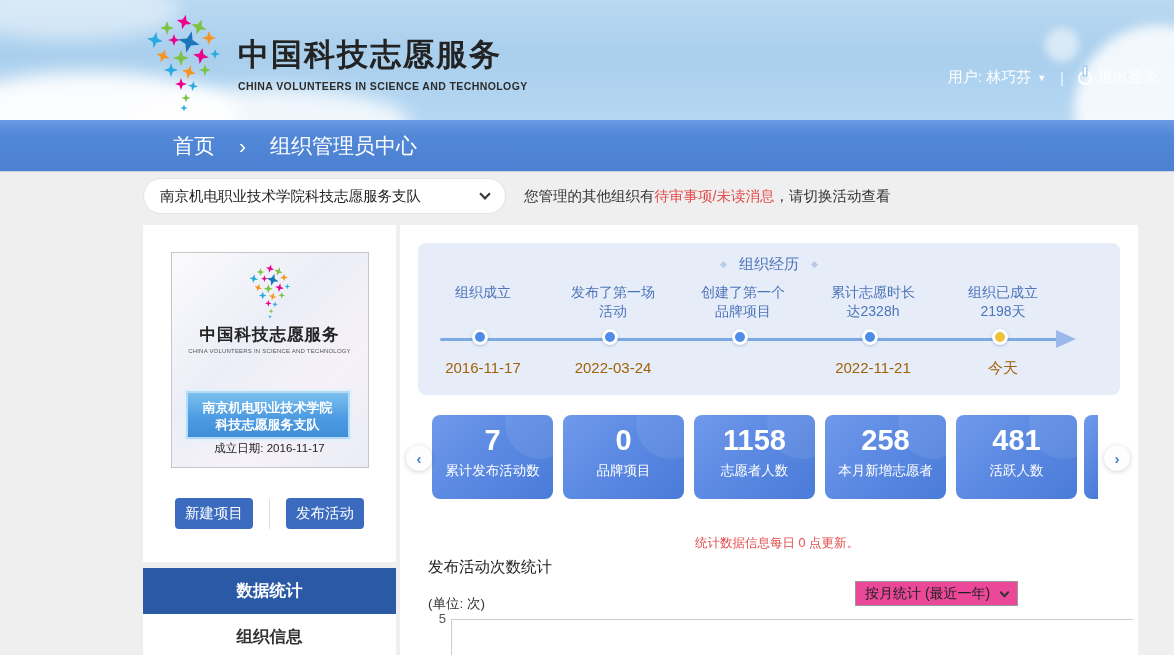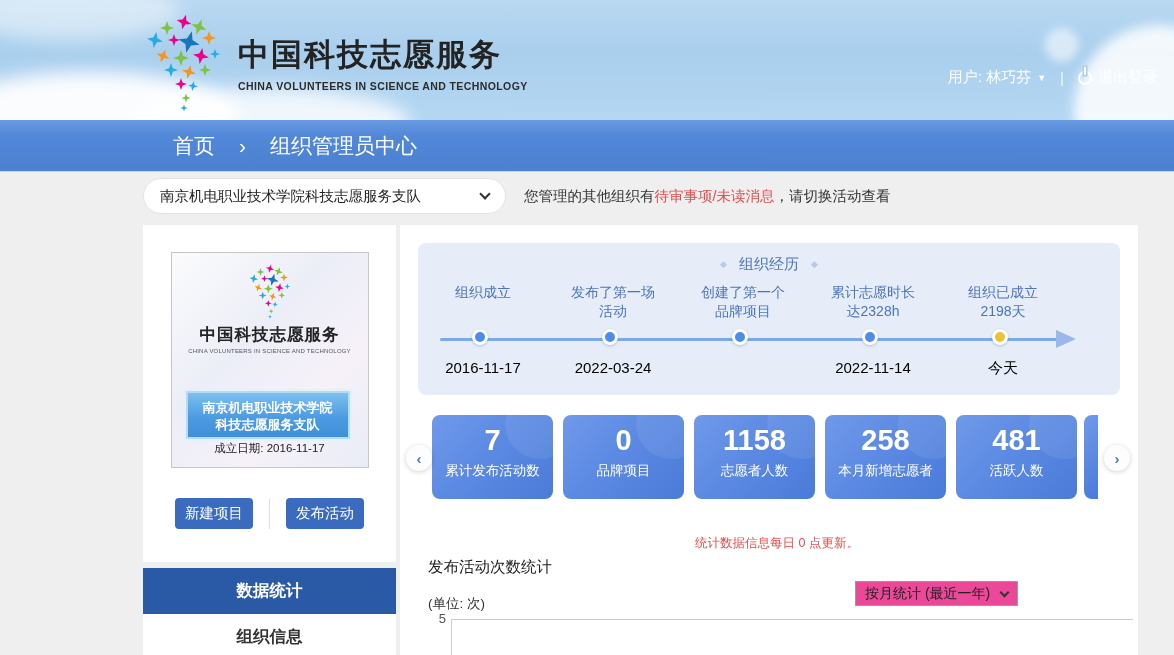--- a/index.html
+++ b/index.html
@@ -67,21 +67,21 @@
   .tl-panel { position:absolute; left:18px; top:18px; width:702px; height:152px; background:#e6edf8; border-radius:8px; }
   .tl-head { text-align:center; padding-top:12px; font-size:15px; color:#4d74ba; }
   .tl-head .diamond { font-size:9px; color:#b9c9e8; margin:0 12px; vertical-align:2px; }
   .tl-line { position:absolute; left:22px; top:95px; width:618px; height:3px; background:#7ca9e4; border-radius:2px; }
   .tl-arrow { position:absolute; left:638px; top:87px; width:0; height:0; border-top:9px solid transparent; border-bottom:9px solid transparent; border-left:20px solid #9ab9ea; }
   .tl-cols { position:absolute; left:0; top:0; width:650px; height:100%; display:flex; }
   .tl-col { position:relative; width:130px; height:100%; text-align:center; }
   .tl-title { position:absolute; top:40px; width:100%; color:#4d74ba; font-size:14px; line-height:19px; }
   .tl-dot { position:absolute; top:86px; left:50%; margin-left:-11px; width:16px; height:16px; border:3px solid #fff; border-radius:50%; background:#4d8ce8; box-shadow:0 1px 3px rgba(70,110,180,.35); }
   .tl-dot.yellow { background:#edc237; }
-  .tl-date { position:absolute; top:116px; width:100%; color:#000000; font-size:15px; }
+  .tl-date { position:absolute; top:116px; width:100%; color:#a16207; font-size:15px; }
 
   .stats { position:absolute; left:32px; top:190px; display:flex; gap:10px; }
   .stat-card { width:121px; height:84px; border-radius:8px; text-align:center; color:#fff; cursor:pointer;
     background:linear-gradient(135deg,#7099ea 0%,#5c8ae3 45%,#4a7bd8 100%); position:relative; overflow:hidden; }
   .stat-card::before { content:""; position:absolute; right:-22px; top:-26px; width:70px; height:70px; border-radius:50%; background:rgba(255,255,255,.08); }
   .stat-value { font-size:29px; font-weight:bold; margin-top:9px; }
   .stat-label { font-size:13.5px; margin-top:5px; }
   .stat-partial { position:absolute; left:684px; top:190px; width:14px; height:84px; border-radius:8px 0 0 8px;
     background:linear-gradient(135deg,#7099ea,#4a7bd8); }
   .car-nav { position:absolute; width:26px; height:26px; border-radius:50%; background:#fdfdfd; box-shadow:0 1px 5px rgba(0,0,0,.18);
@@ -234,21 +234,21 @@
             </div>
           <div class="tl-dot"></div>
           <div class="tl-date"></div>
         </div>
         <div class="tl-col">
           <div class="tl-title">
               <div>累计志愿时长</div>
               <div>达2328h</div>
             </div>
           <div class="tl-dot"></div>
-          <div class="tl-date">2022-11-14</div>
+          <div class="tl-date">2022-11-21</div>
         </div>
         <div class="tl-col">
           <div class="tl-title">
               <div>组织已成立</div>
               <div>2198天</div>
             </div>
           <div class="tl-dot yellow"></div>
           <div class="tl-date">今天</div>
         </div>
       </div>

